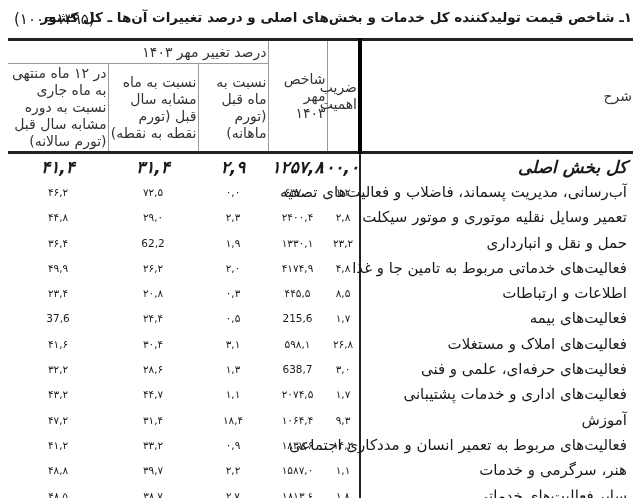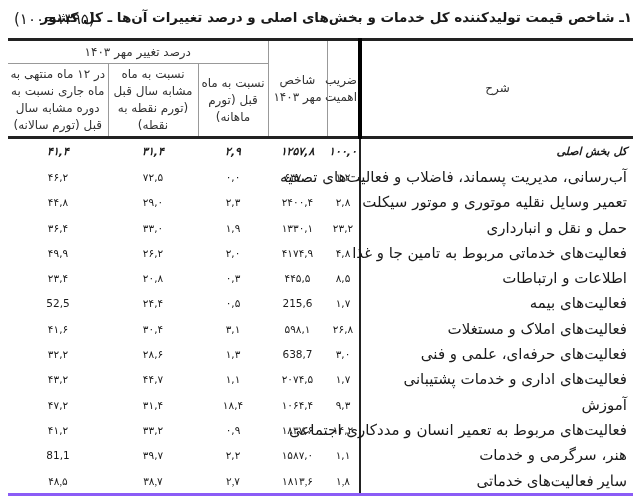--- a/index.html
+++ b/index.html
@@ -2,28 +2,28 @@
 <html><head>
 <meta charset="utf-8">
 <style>
   html, body { margin:0; padding:0; background:#ffffff; }
   body { width:640px; height:498px; overflow:hidden; font-family:"DejaVu Sans", sans-serif; color:#1a1a1a; position:relative; }
   .title-row { position:absolute; top:0; left:0; width:640px; height:36px; }
   .title { position:absolute; right:8px; top:9px; font-size:13.5px; font-weight:bold; direction:rtl; white-space:nowrap; }
   .base { position:absolute; left:14px; top:10px; font-size:15px; direction:rtl; }
   table { position:absolute; top:38px; left:8px; width:625px; border-collapse:collapse; direction:rtl; table-layout:fixed; }
   thead tr.top th { border-top:3px solid #222; }
-  th { font-weight:normal; font-size:12px; color:#333; text-align:center; vertical-align:middle; line-height:17px; border-left:1px solid #999;margin-left:11px; }
+  th { font-weight:normal; font-size:14px; color:#333; text-align:right; vertical-align:middle; line-height:17px; border-left:1px solid #999;margin-left:11px; }
   th.group { height:20px; border-bottom:1px solid #999; }
   th.sub { height:70px; }
   th.desc { border-left:4px solid #000000; }
   thead tr.last th, thead th.rowspan { border-bottom:3px solid #222; }
   td { font-size:10.5px; text-align:center; height:25.3px; padding:0; direction:rtl; }
   td.desc { text-align:right; padding-right:6px; border-left:2px solid #222; white-space:nowrap; font-size:15px; }
-  tr.total td { font-weight:bold; font-style:italic; font-size:11px; }
+  tr.total td { font-weight:bold; font-style:italic; font-size:17px; }
   tbody tr:last-child td { border-bottom:3px solid #8b5cf6;font-family:Liberation Serif, serif; }
 </style>
 </head>
 <body>
 
 <div class="title-row">
   <div class="title">۱ـ شاخص قیمت تولیدکننده کل خدمات و بخش‌های اصلی و درصد تغییرات آن‌ها ـ کل کشور</div>
   <div class="base">(۱۳۹۵=۱۰۰)</div>
 </div>
 
@@ -72,21 +72,21 @@
         <td>۲۴۰۰,۴</td>
         <td>۲,۳</td>
         <td>۲۹,۰</td>
         <td>۴۴,۸</td>
       </tr>
       <tr>
         <td class="desc">حمل و نقل و انبارداری</td>
         <td>۲۳,۲</td>
         <td>۱۳۳۰,۱</td>
         <td>۱,۹</td>
-        <td>۳۳,۰</td>
+        <td>62,2</td>
         <td>۳۶,۴</td>
       </tr>
       <tr>
         <td class="desc">فعالیت‌های خدماتی مربوط به تامین جا و غذا</td>
         <td>۴,۸</td>
         <td>۴۱۷۴,۹</td>
         <td>۲,۰</td>
         <td>۲۶,۲</td>
         <td>۴۹,۹</td>
       </tr>
@@ -97,21 +97,21 @@
         <td>۰,۳</td>
         <td>۲۰,۸</td>
         <td>۲۳,۴</td>
       </tr>
       <tr>
         <td class="desc">فعالیت‌های بیمه</td>
         <td>۱,۷</td>
         <td>215,6</td>
         <td>۰,۵</td>
         <td>۲۴,۴</td>
-        <td>52,5</td>
+        <td>37,6</td>
       </tr>
       <tr>
         <td class="desc">فعالیت‌های املاک و مستغلات</td>
         <td>۲۶,۸</td>
         <td>۵۹۸,۱</td>
         <td>۳,۱</td>
         <td>۳۰,۴</td>
         <td>۴۱,۶</td>
       </tr>
       <tr>
@@ -145,21 +145,21 @@
         <td>۰,۹</td>
         <td>۳۳,۲</td>
         <td>۴۱,۲</td>
       </tr>
       <tr>
         <td class="desc">هنر، سرگرمی و خدمات</td>
         <td>۱,۱</td>
         <td>۱۵۸۷,۰</td>
         <td>۲,۲</td>
         <td>۳۹,۷</td>
-        <td>81,1</td>
+        <td>۴۸,۸</td>
       </tr>
       <tr>
         <td class="desc">سایر فعالیت‌های خدماتی</td>
         <td>۱,۸</td>
         <td>۱۸۱۳,۶</td>
         <td>۲,۷</td>
         <td>۳۸,۷</td>
         <td>۴۸,۵</td>
       </tr>
     </tbody>

